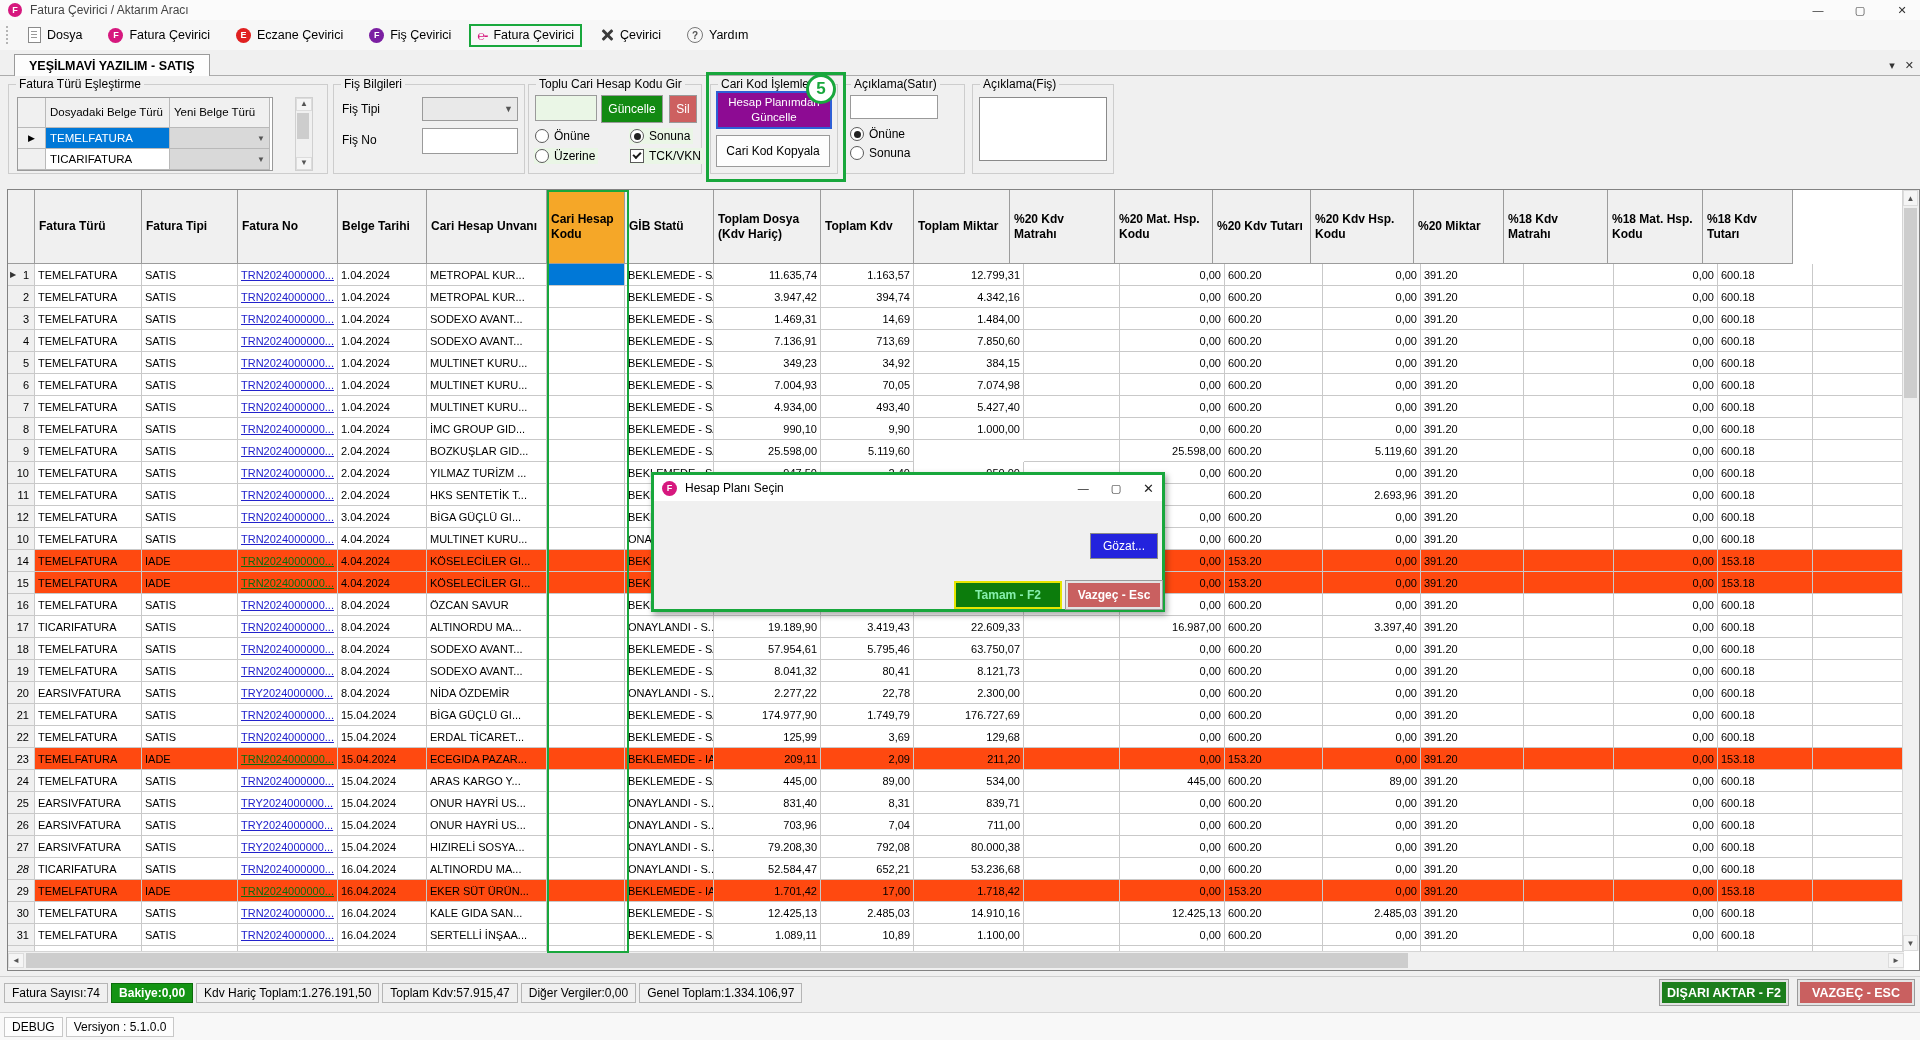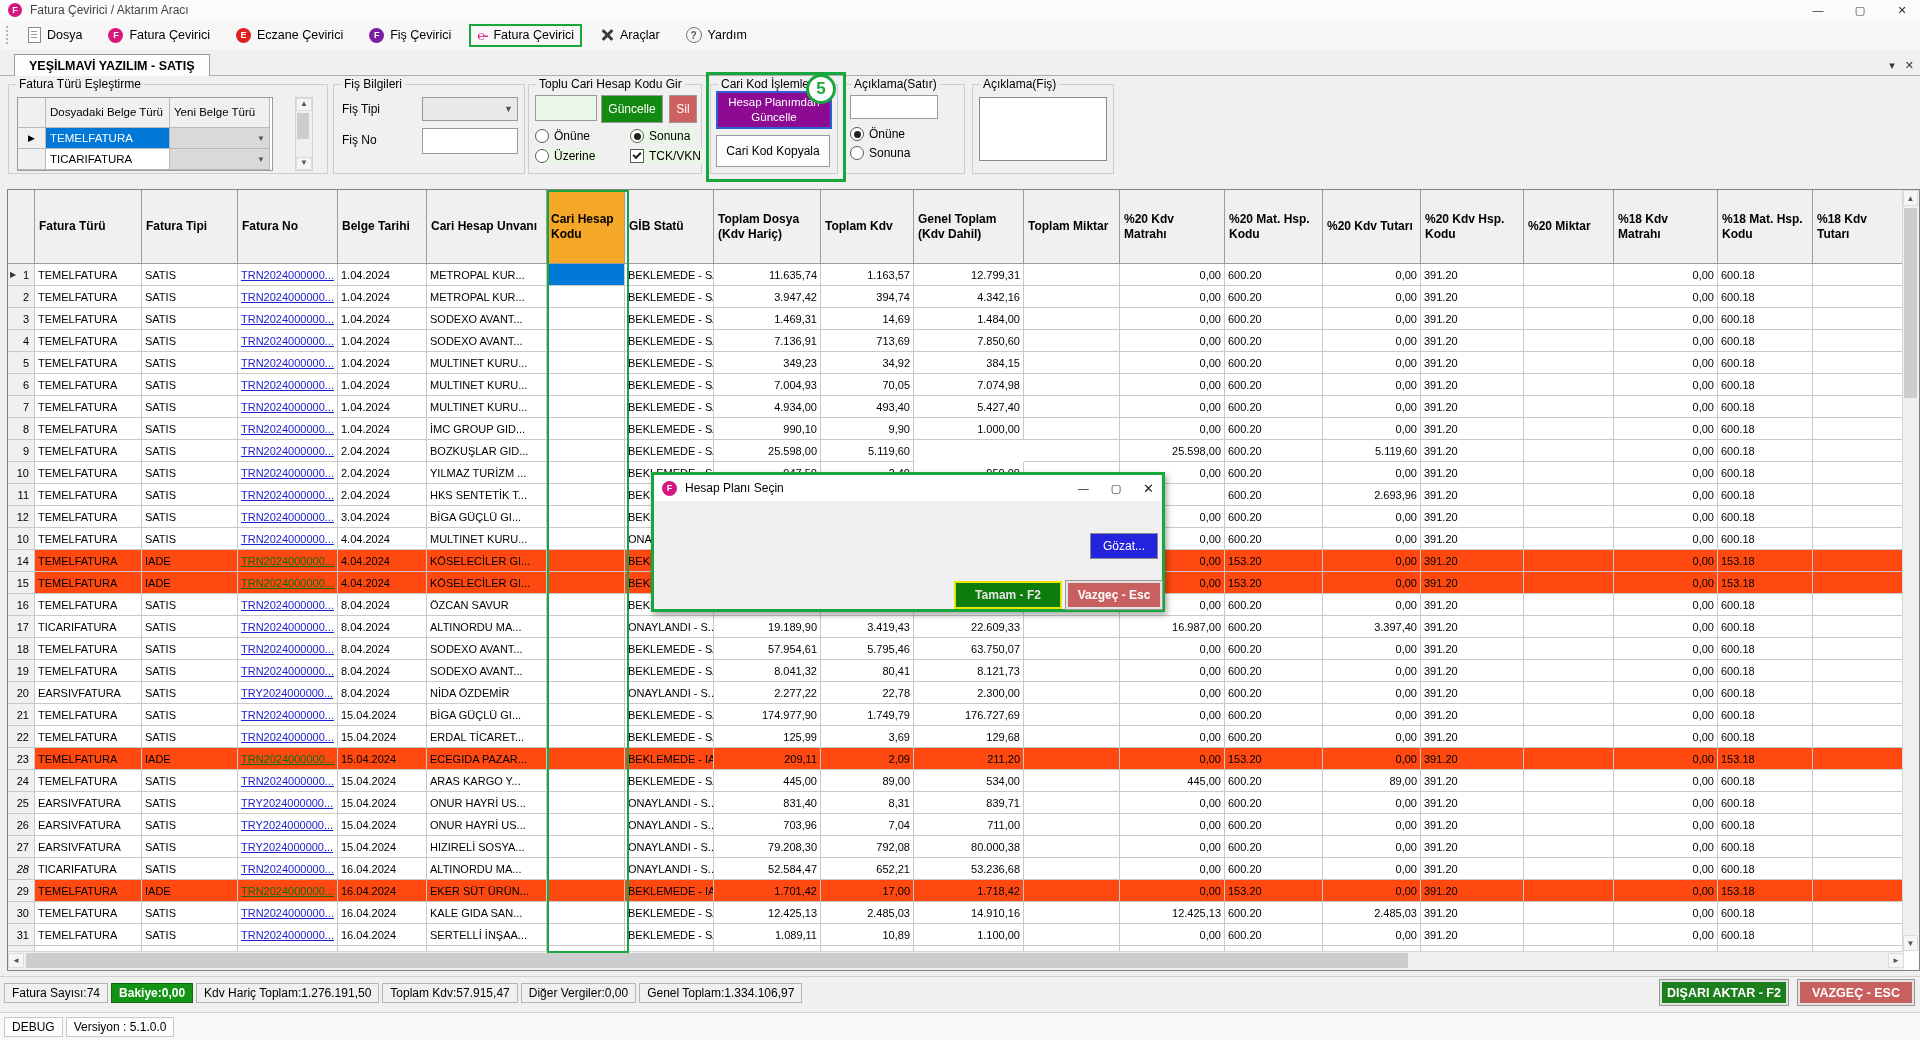--- a/index.html
+++ b/index.html
@@ -100,21 +100,21 @@
   
   .dialog{position:absolute;left:651px;top:472px;width:514px;height:140px;border:3px solid #18a73c;background:#f0f0f0;
           box-sizing:border-box;z-index:20;box-shadow:2px 3px 6px rgba(0,0,0,.35);}
   .dlg-title{height:26px;background:#fff;display:flex;align-items:center;position:relative;}
   .dlg-title .app-logo{width:15px;height:15px;font-size:9px;}
   .dlg-title .t{font-size:12px;}
   .dlg-controls{position:absolute;right:8px;top:0;height:26px;display:flex;gap:22px;align-items:center;font-size:11px;color:#222;}
   .dlg-path{position:absolute;left:10px;top:58px;width:415px;height:24px;background:#ffc400;border:1px solid #3c6fd1;
             font-size:12px;display:flex;align-items:center;padding:0 4px;box-sizing:border-box;}
   .dlg-browse{left:436px;top:58px;width:66px;height:24px;background:#2323dd;color:#fff;border:1px solid #8a8a8a;font-size:12px;}
-  .dlg-ok{left:300px;top:106px;width:104px;height:24px;background:#0c7c0c;color:#e5e5e5;font-weight:bold;border:2px solid #e6e600;font-size:12px;}
+  .dlg-ok{left:300px;top:106px;width:104px;height:24px;background:#0c7c0c;color:#86efac;font-weight:bold;border:2px solid #e6e600;font-size:12px;}
   .dlg-cancel{left:412px;top:106px;width:92px;height:24px;background:#c96060;color:#fff;font-weight:bold;border:2px solid #e3e3e3;outline:1px solid #9a9a9a;font-size:12px;}
   
   .statusbar{position:absolute;left:0;top:976px;width:1920px;height:32px;background:#f0f0f0;border-top:1px solid #cfcfcf;
              display:flex;align-items:center;padding-left:4px;box-sizing:border-box;gap:3px;}
   .seg{border:1px solid #b5b5b5;background:#f0f0f0;font-size:12px;padding:2px 7px;white-space:nowrap;}
   .seg.green{background:#149414;border-color:#0b6b0b;color:#fff;font-weight:bold;}
   .foot-btn{position:absolute;top:980px;height:25px;display:flex;align-items:center;justify-content:center;
             font-size:12.5px;font-weight:bold;color:#fff;border:2px solid #e3e3e3;outline:1px solid #9a9a9a;box-sizing:border-box;}
   .foot-export{left:1660px;width:128px;background:#1c7e1c;}
   .foot-cancel{left:1798px;width:116px;background:#c96060;}
@@ -153,21 +153,21 @@
       <div class="menu-item">
         <span class="ic-circle" style="background: rgb(123, 31, 162);">F</span>
         <span>Fiş Çevirici</span>
       </div>
       <div class="menu-item boxed">
         <span class="ic-efatura">℮-</span>
         <span>Fatura Çevirici</span>
       </div>
       <div class="menu-item">
         <span class="ic-tools"></span>
-        <span>Araçlar</span>
+        <span>Çevirici</span>
       </div>
       <div class="menu-item">
         <span class="ic-help">?</span>
         <span>Yardım</span>
       </div>
     </div>
 </div>
 
 <div class="tabstrip">
   <div class="baseline"></div>
@@ -275,21 +275,20 @@
       <div class="g-hcell" style="width: 27px; height: 74px;"></div>
       <div class="g-hcell" style="width: 107px; height: 74px;">Fatura Türü</div>
       <div class="g-hcell" style="width: 96px; height: 74px;">Fatura Tipi</div>
       <div class="g-hcell" style="width: 100px; height: 74px;">Fatura No</div>
       <div class="g-hcell" style="width: 89px; height: 74px;">Belge Tarihi</div>
       <div class="g-hcell" style="width: 120px; height: 74px;">Cari Hesap Unvanı</div>
       <div class="g-hcell hdr-orange" style="width: 78px; height: 74px;">Cari Hesap Kodu</div>
       <div class="g-hcell" style="width: 89px; height: 74px;">GİB Statü</div>
       <div class="g-hcell" style="width: 107px; height: 74px;">Toplam Dosya (Kdv Hariç)</div>
       <div class="g-hcell" style="width: 93px; height: 74px;">Toplam Kdv</div>
-      <div class="g-hcell" style="width: 110px; height: 74px;">Genel Toplam (Kdv Dahil)</div>
       <div class="g-hcell" style="width: 96px; height: 74px;">Toplam Miktar</div>
       <div class="g-hcell" style="width: 105px; height: 74px;">%20 Kdv Matrahı</div>
       <div class="g-hcell" style="width: 98px; height: 74px;">%20 Mat. Hsp. Kodu</div>
       <div class="g-hcell" style="width: 98px; height: 74px;">%20 Kdv Tutarı</div>
       <div class="g-hcell" style="width: 103px; height: 74px;">%20 Kdv Hsp. Kodu</div>
       <div class="g-hcell" style="width: 90px; height: 74px;">%20 Miktar</div>
       <div class="g-hcell" style="width: 104px; height: 74px;">%18 Kdv Matrahı</div>
       <div class="g-hcell" style="width: 95px; height: 74px;">%18 Mat. Hsp. Kodu</div>
       <div class="g-hcell" style="width: 90px; height: 74px;">%18 Kdv Tutarı</div>
     </div>

